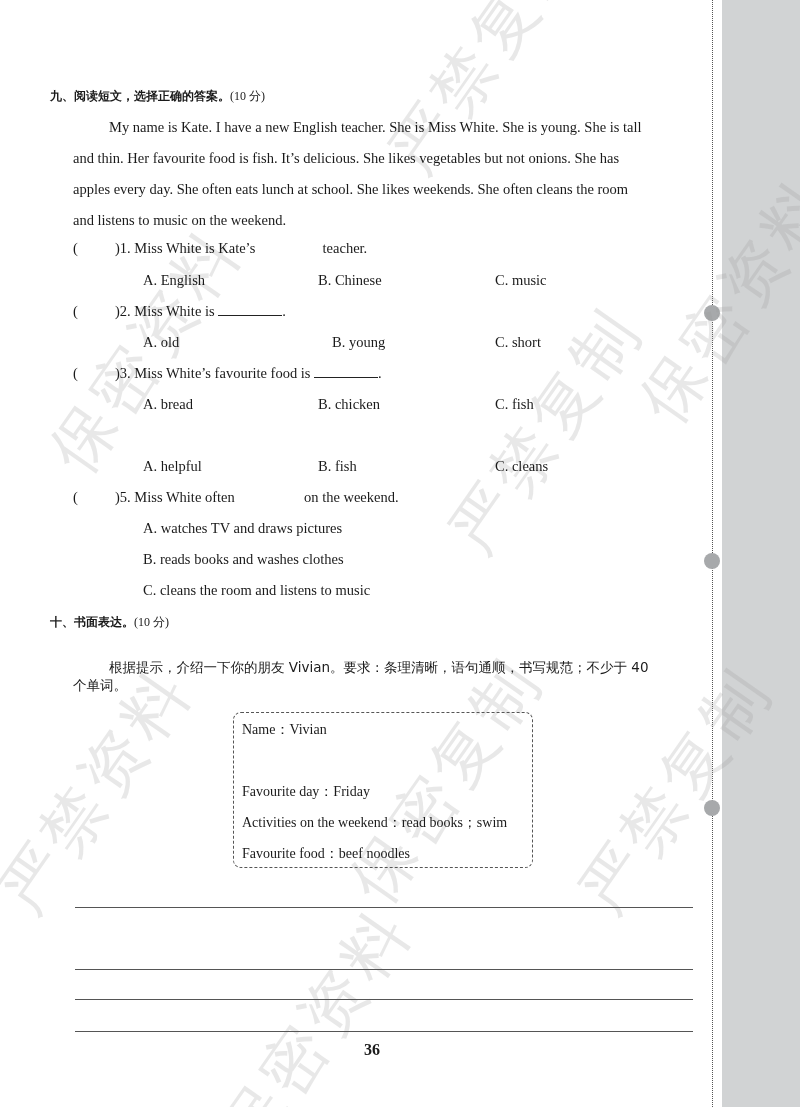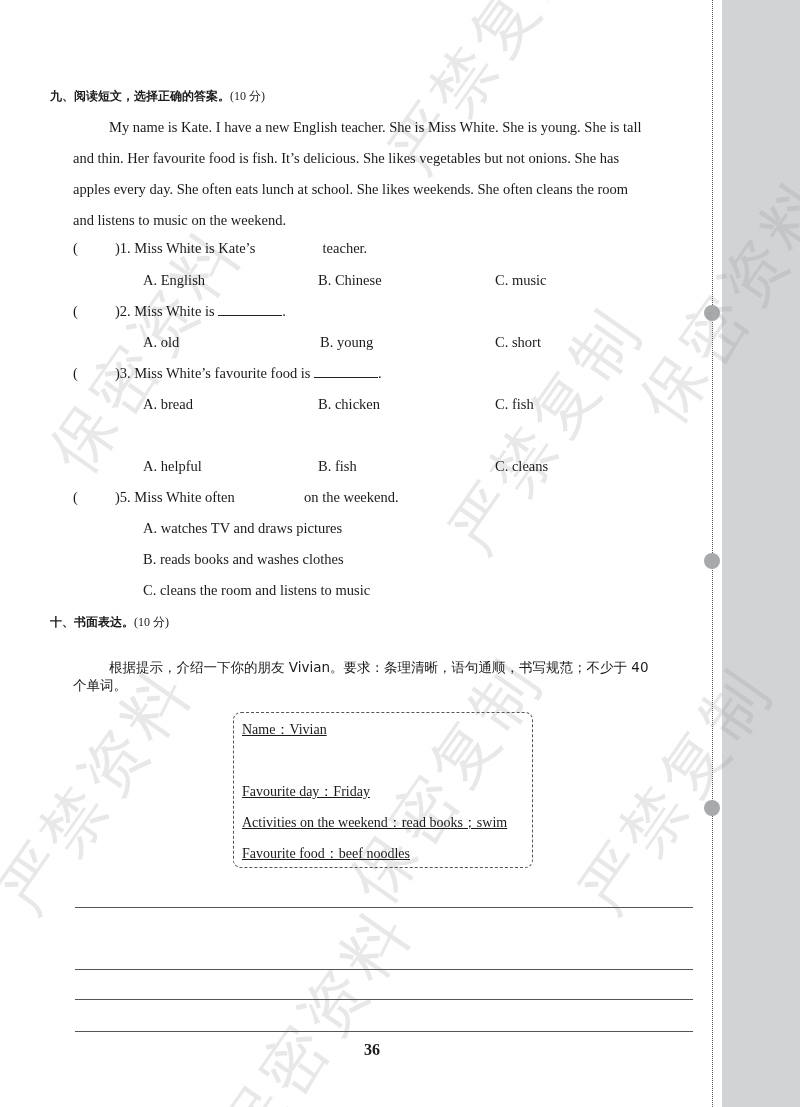--- a/index.html
+++ b/index.html
@@ -35,21 +35,21 @@
   .para { position: absolute; font-size: 14.5px; line-height: 31px; }
   .q-line { position: absolute; left: 73px; font-size: 14.5px; white-space: nowrap; }
   .q-line .paren { display: inline-block; width: 42px; }
   .blank { display: inline-block; border-bottom: 1px solid #222; height: 12px; vertical-align: baseline; }
   .blank.hidden { border-bottom: none; }
   .opt { position: absolute; font-size: 14.5px; white-space: nowrap; }
   .hint-box {
     position: absolute; left: 233px; top: 712px; width: 298px; height: 154px;
     border: 1.5px dashed #555; border-radius: 8px;
   }
-  .hint-line { position: absolute; left: 242px; font-size: 14px; white-space: nowrap; text-decoration: underline; }
+  .hint-line { position: absolute; left: 242px; font-size: 14px; white-space: nowrap; }
   .write-line { position: absolute; left: 75px; width: 618px; height: 0; border-top: 1.2px solid #555; }
   .page-num { position: absolute; left: 364px; top: 1041px; font-size: 16px; font-weight: bold; }
   .cn { font-family: "DejaVu Sans", sans-serif; font-size: 13.5px; }
 </style>
 </head>
 <body>
 
 <div class="gray-margin"></div>
 <div class="dotted-line"></div>
 <div class="hole" style="top:305px"></div>
@@ -83,21 +83,21 @@
   </div>
   <div class="opt" style="left:143px;top:272px">A. English</div>
   <div class="opt" style="left:318px;top:272px">B. Chinese</div>
   <div class="opt" style="left:495px;top:272px">C. music</div>
 
   <div class="q-line" style="top:303px">
     <span class="paren">(</span><span>)2. Miss White is</span>
     <span class="blank" style="width:64px"></span><span>.</span>
   </div>
   <div class="opt" style="left:143px;top:334px">A. old</div>
-  <div class="opt" style="left:320px;top:334px">B. young</div>
+  <div class="opt" style="left:332px;top:334px">B. young</div>
   <div class="opt" style="left:495px;top:334px">C. short</div>
 
   <div class="q-line" style="top:365px">
     <span class="paren">(</span><span>)3. Miss White’s favourite food is</span>
     <span class="blank" style="width:64px"></span><span>.</span>
   </div>
   <div class="opt" style="left:143px;top:396px">A. bread</div>
   <div class="opt" style="left:318px;top:396px">B. chicken</div>
   <div class="opt" style="left:495px;top:396px">C. fish</div>
 

